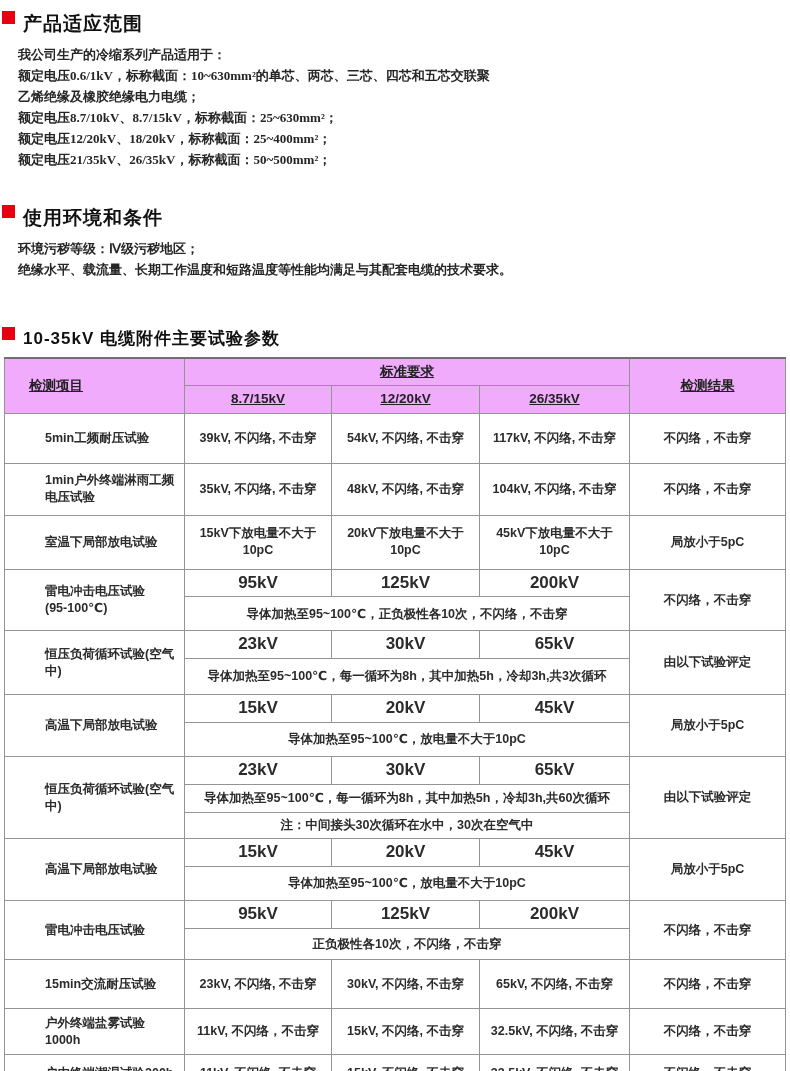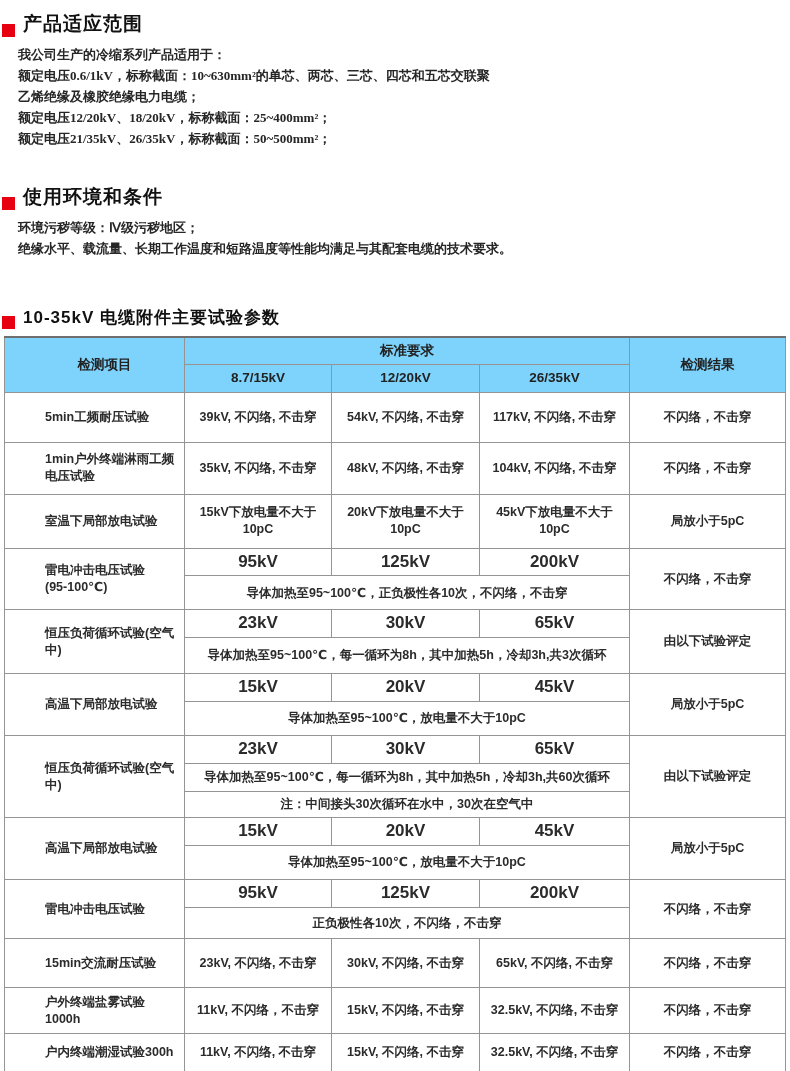--- a/index.html
+++ b/index.html
@@ -5,21 +5,21 @@
   html,body{margin:0;padding:0;}
   body{
     width:790px;height:1071px;overflow:hidden;background:#ffffff;
     font-family:"Liberation Sans","DejaVu Sans",sans-serif;
     -webkit-font-smoothing:antialiased;
   }
   .page{position:relative;width:790px;height:1071px;}
 
   
   .sec-head{
-    display:flex;align-items:flex-end;gap:8px;
+    display:flex;align-items:flex-start;gap:8px;
     font-size:19px;font-weight:bold;color:#111;
     margin:0 0 0 2px;letter-spacing:1px;
   }
   .sec-head .bullet{width:13px;height:13px;background:#e60012;flex:0 0 auto;}
   .sec-head.small{font-size:17px;letter-spacing:1px;}
 
   
   .para{margin:7px 0 0 18px;font-size:13px;font-weight:bold;color:#262626;line-height:21px;}
   .para div{white-space:nowrap;font-family:Liberation Serif, serif;}
 
@@ -35,41 +35,42 @@
     width:781px;margin-left:4px;
     border-top:2px solid #6f6f6f;
   }
   table.test th,table.test td{
     border:1px solid #949494;
     font-size:12.5px;font-weight:bold;color:#2b2b2b;
     text-align:center;vertical-align:middle;
     padding:2px 4px;box-sizing:border-box;
     line-height:1.35;
   }
-  table.test thead th{background:#7dd3fc;font-size:13.5px;color:#222;}
-  table.test thead th.item-h{text-align:center;padding-left:24px;}
+  table.test thead th{background:#f0abfc;font-size:13.5px;color:#222;text-decoration:underline;}
+  table.test thead th.item-h{text-align:left;padding-left:24px;}
   table.test td.item{text-align:left;padding-left:40px;white-space:pre-line;}
   table.test td.kv{font-size:17px;}
   table.test tr.lastrow td{border-bottom:2px solid #8a8a8a;}
 </style>
 </head>
 <body>
 
 <div class="page">
 
   <div class="sp1"></div>
 
   <div class="sec-head">
     <span class="bullet"></span>
     <span>产品适应范围</span>
   </div>
   <div class="para">
     <div>我公司生产的冷缩系列产品适用于：</div>
     <div>额定电压0.6/1kV，标称截面：10~630mm²的单芯、两芯、三芯、四芯和五芯交联聚</div>
     <div>乙烯绝缘及橡胶绝缘电力电缆；</div>
+    <div>额定电压8.7/10kV、8.7/15kV，标称截面：25~630mm²；</div>
     <div>额定电压12/20kV、18/20kV，标称截面：25~400mm²；</div>
     <div>额定电压21/35kV、26/35kV，标称截面：50~500mm²；</div>
   </div>
 
   <div class="sp2"></div>
 
   <div class="sec-head">
     <span class="bullet"></span>
     <span>使用环境和条件</span>
   </div>

